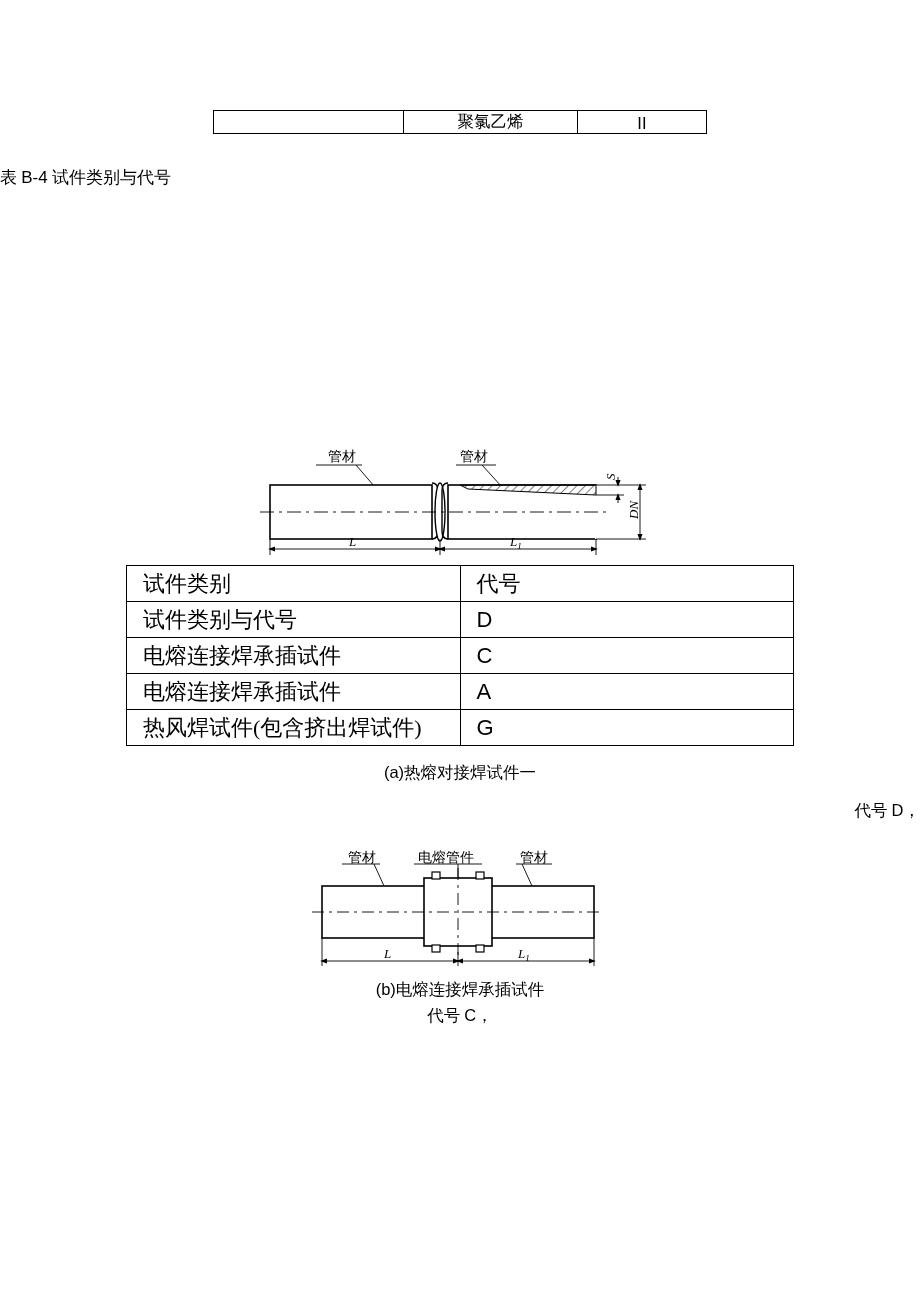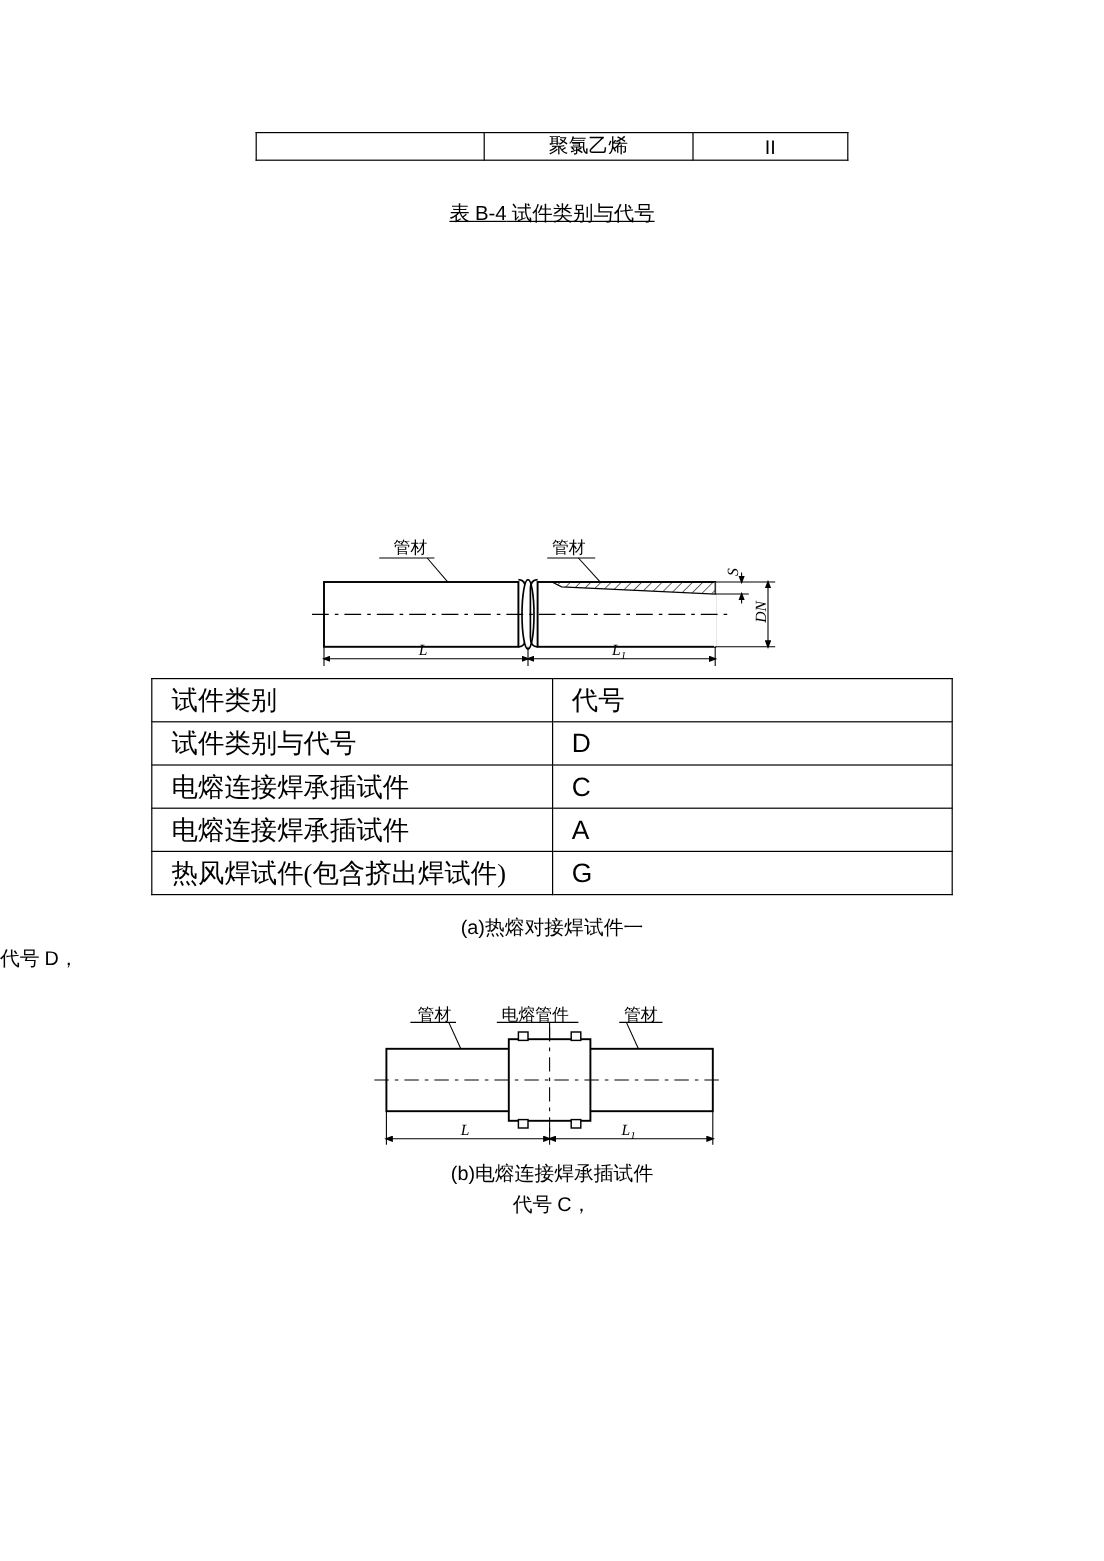--- a/index.html
+++ b/index.html
@@ -28,25 +28,23 @@
     vertical-align: bottom;
     padding: 0 6px;
     height: 22px;
     font-family: "SimSun", serif;
   }
   .top-table .c1 { width: 175px; }
   .top-table .c2 { width: 160px; }
   .top-table .c3 { width: 119px; font-family: Arial, sans-serif; }
 
   .caption-b4 {
-    text-align: center;
     margin-top: 32px;
     font-family: "SimSun", serif;
     font-size: 17px;
-    text-decoration: underline;
   }
   .caption-b4 .latin { font-family: Arial, sans-serif; }
 
   
   .fig-a-wrap { margin-top: 258px; text-align: center; }
   .fig-a { display: inline-block; }
   .fig-a svg { display: block; }
 
   
   .main-table {
@@ -68,24 +66,24 @@
   .main-table .code-cell { font-family: Arial, sans-serif; }
 
   .sub-caption {
     text-align: center;
     font-family: "SimSun", serif;
     font-size: 16.5px;
     margin-top: 16px;
   }
   .sub-caption .latin { font-family: Arial, sans-serif; }
   .sub-caption-line2 {
-    text-align: left;
-    font-family: "SimSun", serif;
-    font-size: 16.5px;
-    margin-top: 4px;
+    text-align: right;
+    font-family: "SimSun", serif;
+    font-size: 16.5px;
+    margin-top: 16px;
   }
   .sub-caption-line2 .latin { font-family: Arial, sans-serif; }
 
   
   .fig-b-wrap { margin-top: 22px; text-align: center; }
 
   .caption-b-text {
     text-align: center;
     font-family: "SimSun", serif;
     font-size: 16.5px;

